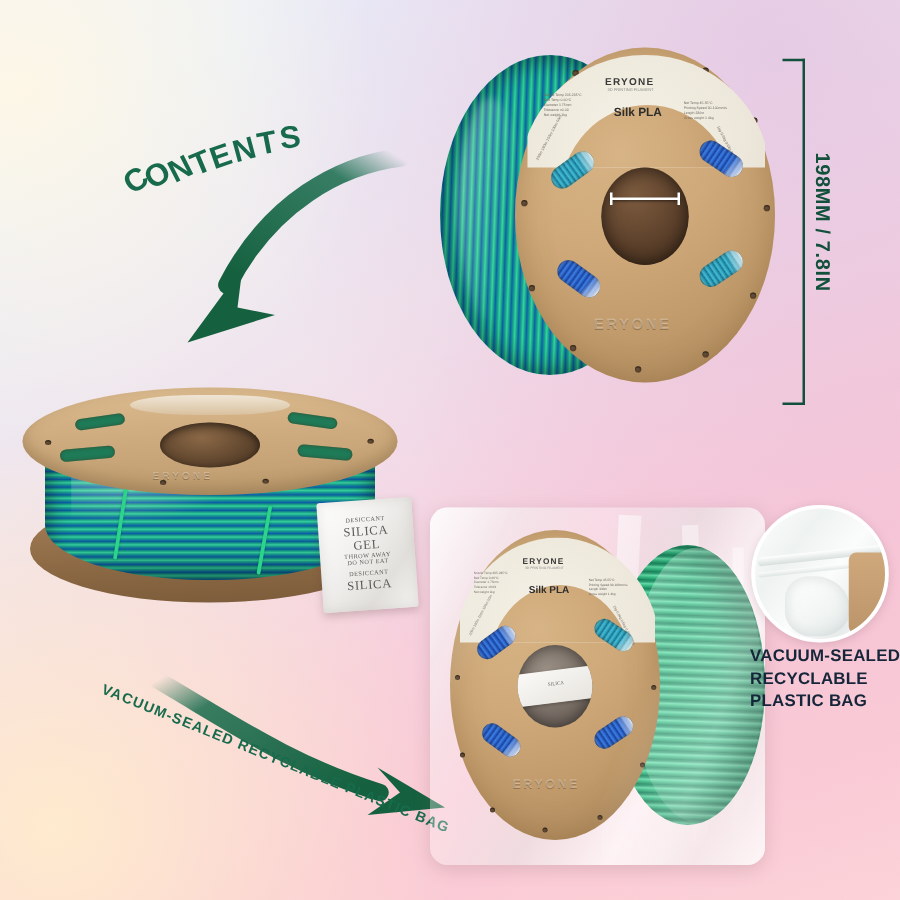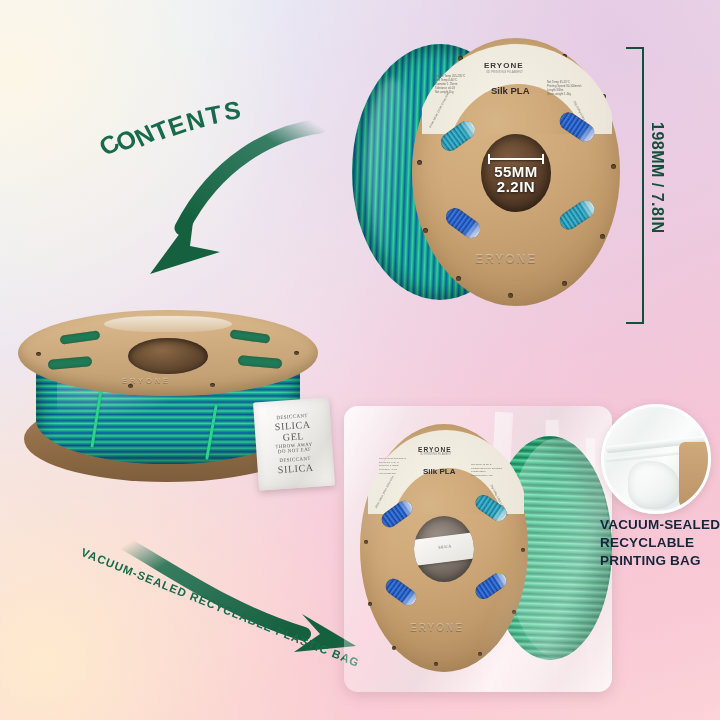--- a/index.html
+++ b/index.html
@@ -263,24 +263,20 @@
         </div>
       <div class="slot slot-blue" style="left:32px;top:176px;width:38px;height:18px;transform:rotate(36deg);">
           <span class="slot-hi"></span>
         </div>
       <div class="slot slot-teal" style="left:146px;top:168px;width:38px;height:18px;transform:rotate(-34deg);">
           <span class="slot-hi"></span>
         </div>
 
       <div class="hub-top" style="left:69px;top:96px;width:70px;height:78px;"></div>
       <div class="dim-bar" style="left:76px;top:120px;width:56px;"></div>
-      <div class="dim-in" style="left:63px;top:126px;width:82px;font-size:15px;">
-        <span>55MM</span><br>
-        <span>2.2IN</span>
-      </div>
 
       <div class="emboss" style="left:63px;top:214px;font-size:12px;">ERYONE</div>
     </div>
   </div>
 
   <div class="bracket abs" style="left:626px;top:47px;width:16px;height:273px;"></div>
   <div class="dim-label abs" style="left:648px;top:122px;font-size:16px;">198MM / 7.8IN</div>
 
   <svg class="arrow-svg" style="left:96px;top:96px;width:232px;height:196px;" viewBox="0 0 232 196">
     <defs>
@@ -433,16 +429,16 @@
     <div class="zipline abs" style="left:2px;top:46px;width:100px;height:4px;transform:rotate(-6deg);opacity:.7;"></div>
     <div class="abs" style="left:24px;top:54px;width:52px;height:48px;border-radius:40% 60% 50% 45%;
           background:linear-gradient(150deg, rgba(255,255,255,.95), rgba(222,230,228,.55));
           box-shadow:inset 0 0 10px rgba(190,200,198,.6);"></div>
     <div class="insetcard"></div>
   </div>
 
   <div class="abs" id="caption">
     <div>VACUUM-SEALED</div>
     <div>RECYCLABLE</div>
-    <div>PRINTING BAG</div>
+    <div>PLASTIC BAG</div>
   </div>
 
 </div>
 
 </body></html>

